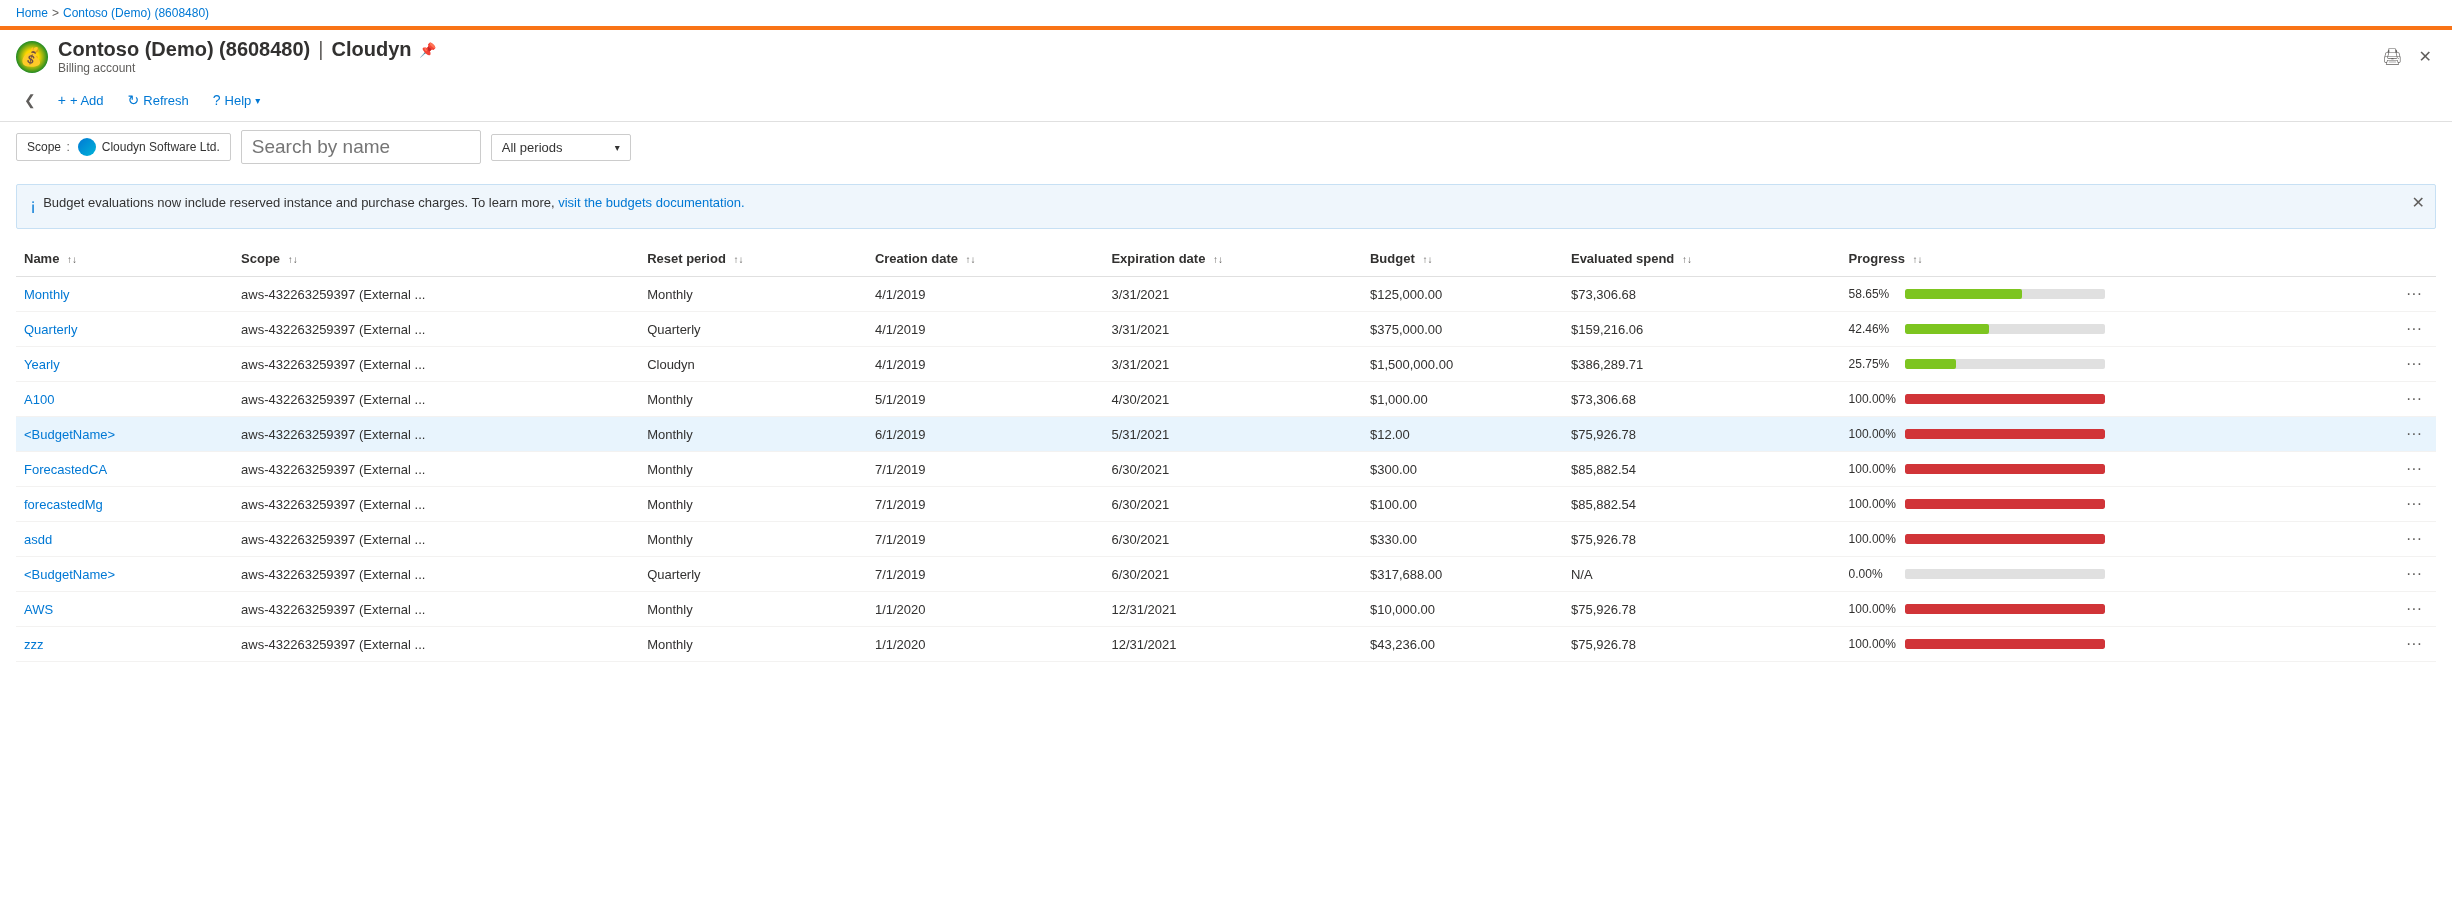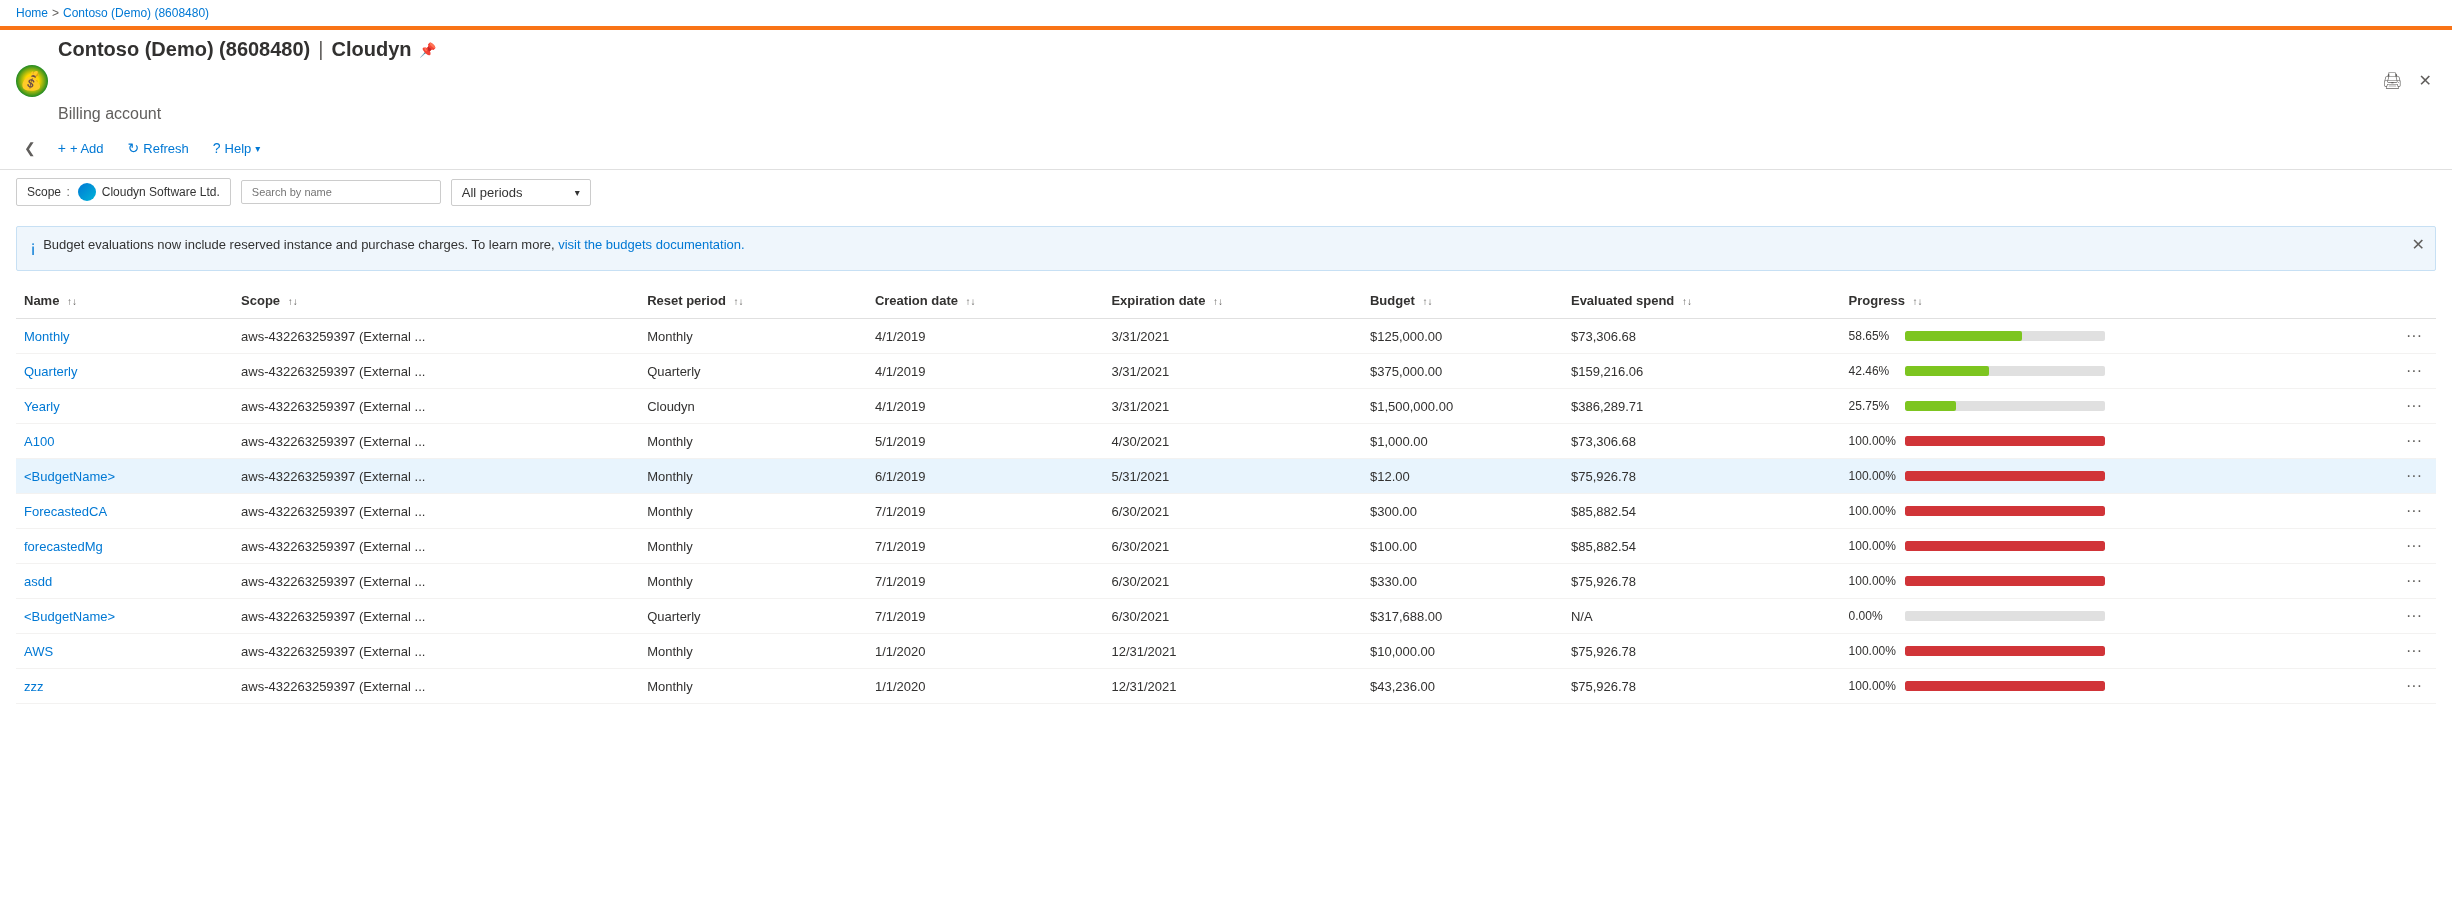--- a/index.html
+++ b/index.html
@@ -7,32 +7,32 @@
 
     .top-bar { padding: 6px 16px; border-bottom: 4px solid #f97316; background: #fff; }
     .breadcrumb { font-size: 12px; color: #0078d4; display: flex; gap: 4px; align-items: center; }
     .breadcrumb span { color: #605e5c; }
     .breadcrumb a { color: #0078d4; text-decoration: none; }
 
     .page-header { display: flex; align-items: center; padding: 8px 16px 4px 16px; gap: 10px; }
     .page-icon { width: 32px; height: 32px; background: radial-gradient(circle, #ffd700 30%, #228B22 70%); border-radius: 50%; display: flex; align-items: center; justify-content: center; font-size: 16px; }
     .page-title-group { flex: 1; }
     .page-title { font-size: 20px; font-weight: 600; color: #323130; display: flex; align-items: center; gap: 8px; }
-    .page-subtitle { font-size: 16px; color: #605e5c; margin-top: 44px; }
+    .page-subtitle { font-size: 12px; color: #605e5c; }
     .pin-icon { color: #605e5c; font-size: 14px; cursor: pointer; }
     .header-right { display: flex; align-items: center; gap: 8px; }
 
     .toolbar { display: flex; align-items: center; padding: 8px 16px; gap: 4px; border-bottom: 1px solid #e0e0e0; }
     .toolbar-btn { display: flex; align-items: center; gap: 4px; padding: 5px 10px; border: none; background: none; color: #0078d4; cursor: pointer; font-size: 13px; border-radius: 2px; }
     .toolbar-btn .btn-icon { font-size: 14px; }
 
     .filter-bar { display: flex; align-items: center; padding: 8px 16px; gap: 10px; background: #fff; }
     .scope-pill { display: flex; align-items: center; gap: 6px; padding: 4px 10px; border: 1px solid #ccc; border-radius: 2px; background: #fff; font-size: 12px; cursor: pointer; white-space: nowrap; }
     .scope-icon { width: 18px; height: 18px; border-radius: 50%; background: linear-gradient(135deg, #0078d4, #00b4d8); display: inline-block; vertical-align: middle; }
-    .search-input { border: 1px solid #ccc; border-radius: 2px; padding: 5px 10px; font-size: 11px; width: 200px; outline: none; color: #8b5cf6; }
+    .search-input { border: 1px solid #ccc; border-radius: 2px; padding: 5px 10px; font-size: 19px; width: 240px; outline: none; color: #8b5cf6; }
     .period-select { display: flex; align-items: center; gap: 6px; padding: 5px 10px; border: 1px solid #ccc; border-radius: 2px; background: #fff; font-size: 13px; cursor: pointer; min-width: 140px; justify-content: space-between; }
 
     .info-banner { margin: 12px 16px; padding: 10px 14px; background: #eff6fc; border: 1px solid #c7e0f4; border-radius: 2px; display: flex; align-items: flex-start; gap: 8px; position: relative; font-size: 13px; }
     .info-banner .info-icon { color: #0078d4; font-size: 16px; margin-top: 1px; }
     .info-banner .close-btn { position: absolute; right: 10px; top: 8px; background: none; border: none; cursor: pointer; font-size: 16px; color: #605e5c; }
     .info-banner a { color: #0078d4; text-decoration: none; text-align: center; }
 
     .content { padding: 0 16px; }
     .table-container { overflow-x: auto; }
 

